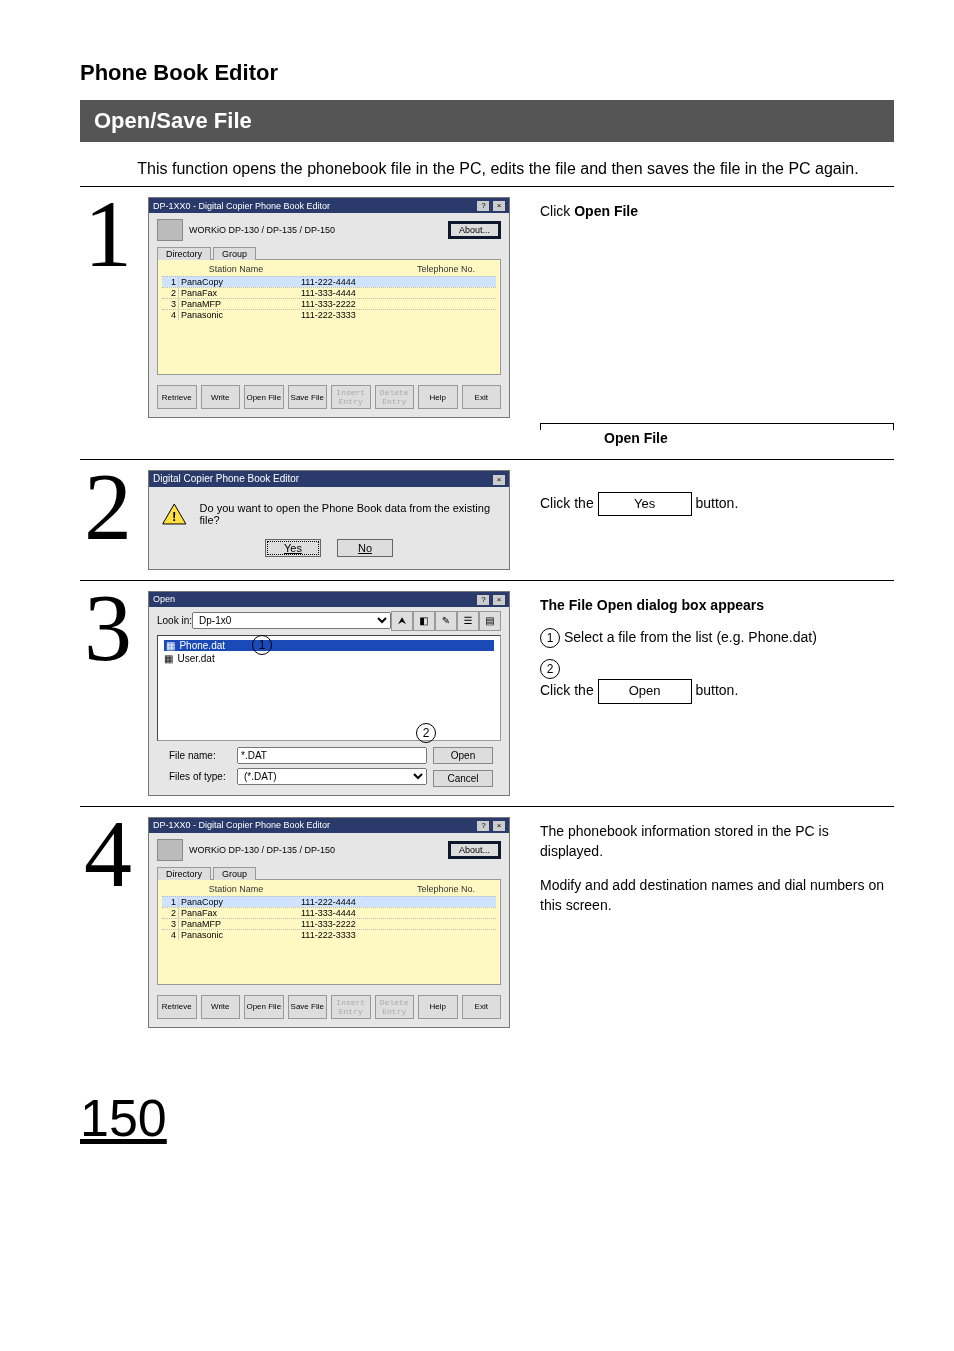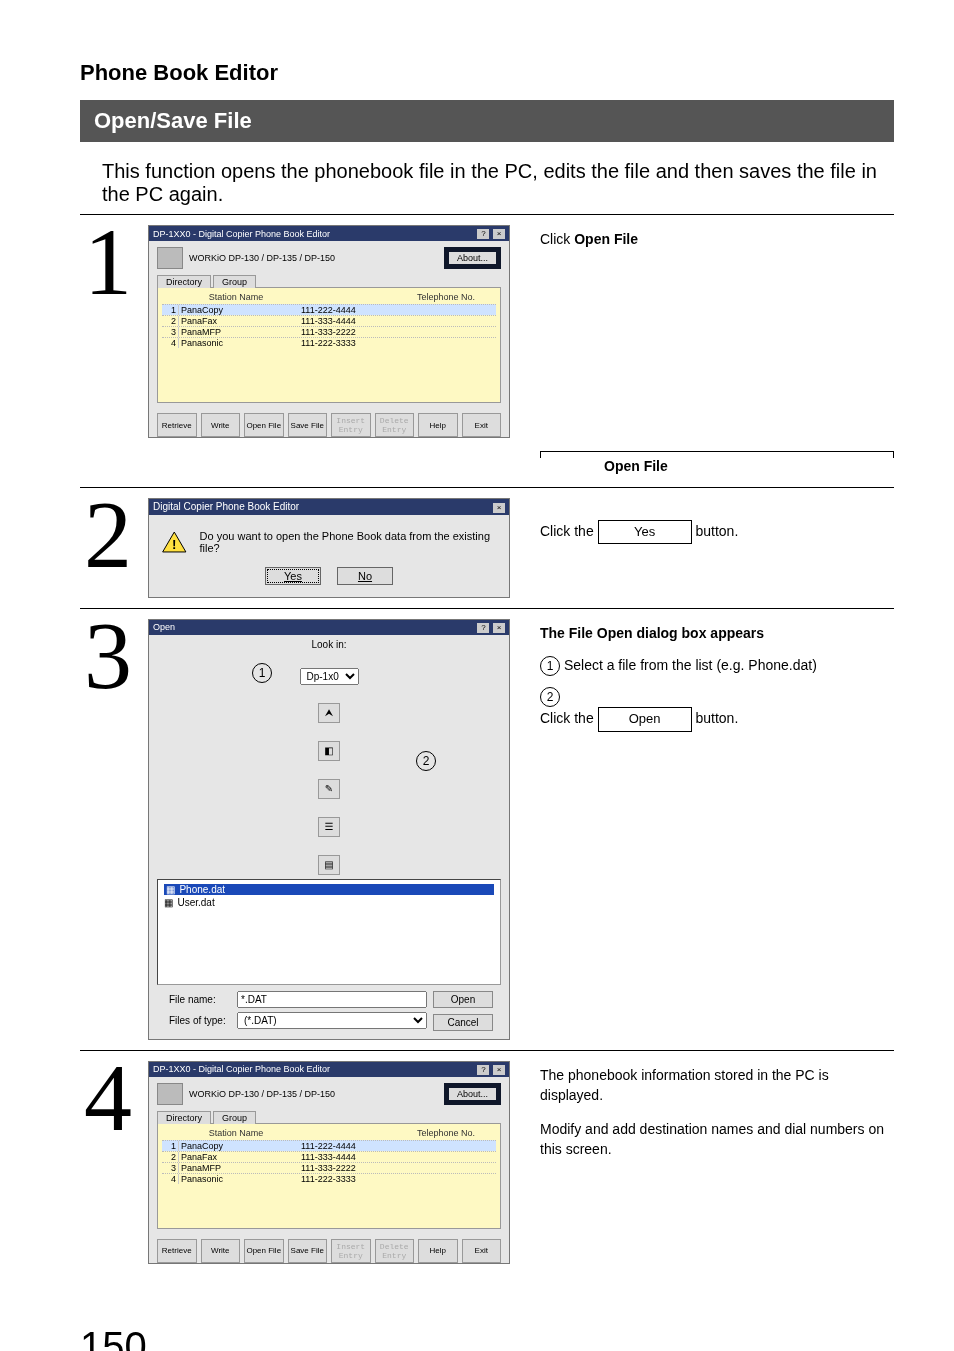--- a/index.html
+++ b/index.html
@@ -22,22 +22,23 @@
   }
   .bar {
     background: #555;
     color: #fff;
     font-size: 22px;
     font-weight: bold;
     padding: 8px 14px;
     margin-bottom: 18px;
   }
   .intro {
-    font-size: 20px;
+    font-size: 16px;
     margin: 0 0 8px 22px;
+    text-align: center;
   }
   .hr {
     border: none;
     border-top: 1.5px solid #000;
     margin: 6px 0 10px 0;
   }
   .step-row {
     display: flex;
     align-items: flex-start;
     gap: 12px;
@@ -114,37 +115,37 @@
     width: 12px;
     height: 10px;
     background: #ccc;
     margin-left: 1px;
     font-size: 8px;
     line-height: 10px;
     text-align: center;
     color: #000;
   }
   .app-body {
-    padding: 6px 8px 0 8px;
+    padding: 6px 8px 8px 8px;
   }
   .modelrow {
     display: flex;
     align-items: center;
     gap: 6px;
     margin-bottom: 6px;
   }
   .modelrow .icon {
     width: 24px;
     height: 20px;
     background: #bbb;
     border: 1px solid #888;
   }
   .about-btn {
     margin-left: auto;
-    border: 5px solid #0f172a;
+    border: 3px solid #0f172a;
     background: #ddd;
     padding: 1px 8px;
     font-size: 9px;
   }
   .tabs {
     display: flex;
     gap: 2px;
     margin-bottom: -1px;
   }
   .tab {
@@ -238,23 +239,22 @@
   
   .filedlg {
     width: 360px;
     border: 1px solid #777;
     background: #e6e6e6;
     font-size: 10px;
   }
   .filedlg .row {
     display: flex;
     align-items: center;
-    gap: 18px;
+    gap: 0;
     padding: 4px 8px;
-    flex-direction: column;
   }
   .filedlg select, .filedlg input[type=text] {
     font-size: 10px;
     padding: 1px 2px;
   }
   .filedlg .navbtn {
     width: 20px; height: 18px;
     border: 1px solid #999;
     background: #ddd;
     display: inline-flex;
@@ -315,22 +315,23 @@
   .btn-label {
     display: inline-block;
     border: 1px solid #000;
     padding: 2px 16px;
     font-size: 13px;
     vertical-align: middle;
     min-width: 60px;
     text-align: center;
   }
   .page-num {
-    font-size: 40px;
+    font-size: 52px;
     margin-top: 60px;
+    text-decoration: underline;
   }
 
   
   .ovwrap { position: relative; }
   .ov-circle {
     position: absolute;
     border: 1.5px solid #000;
     border-radius: 50%;
     width: 18px;
     height: 18px;

